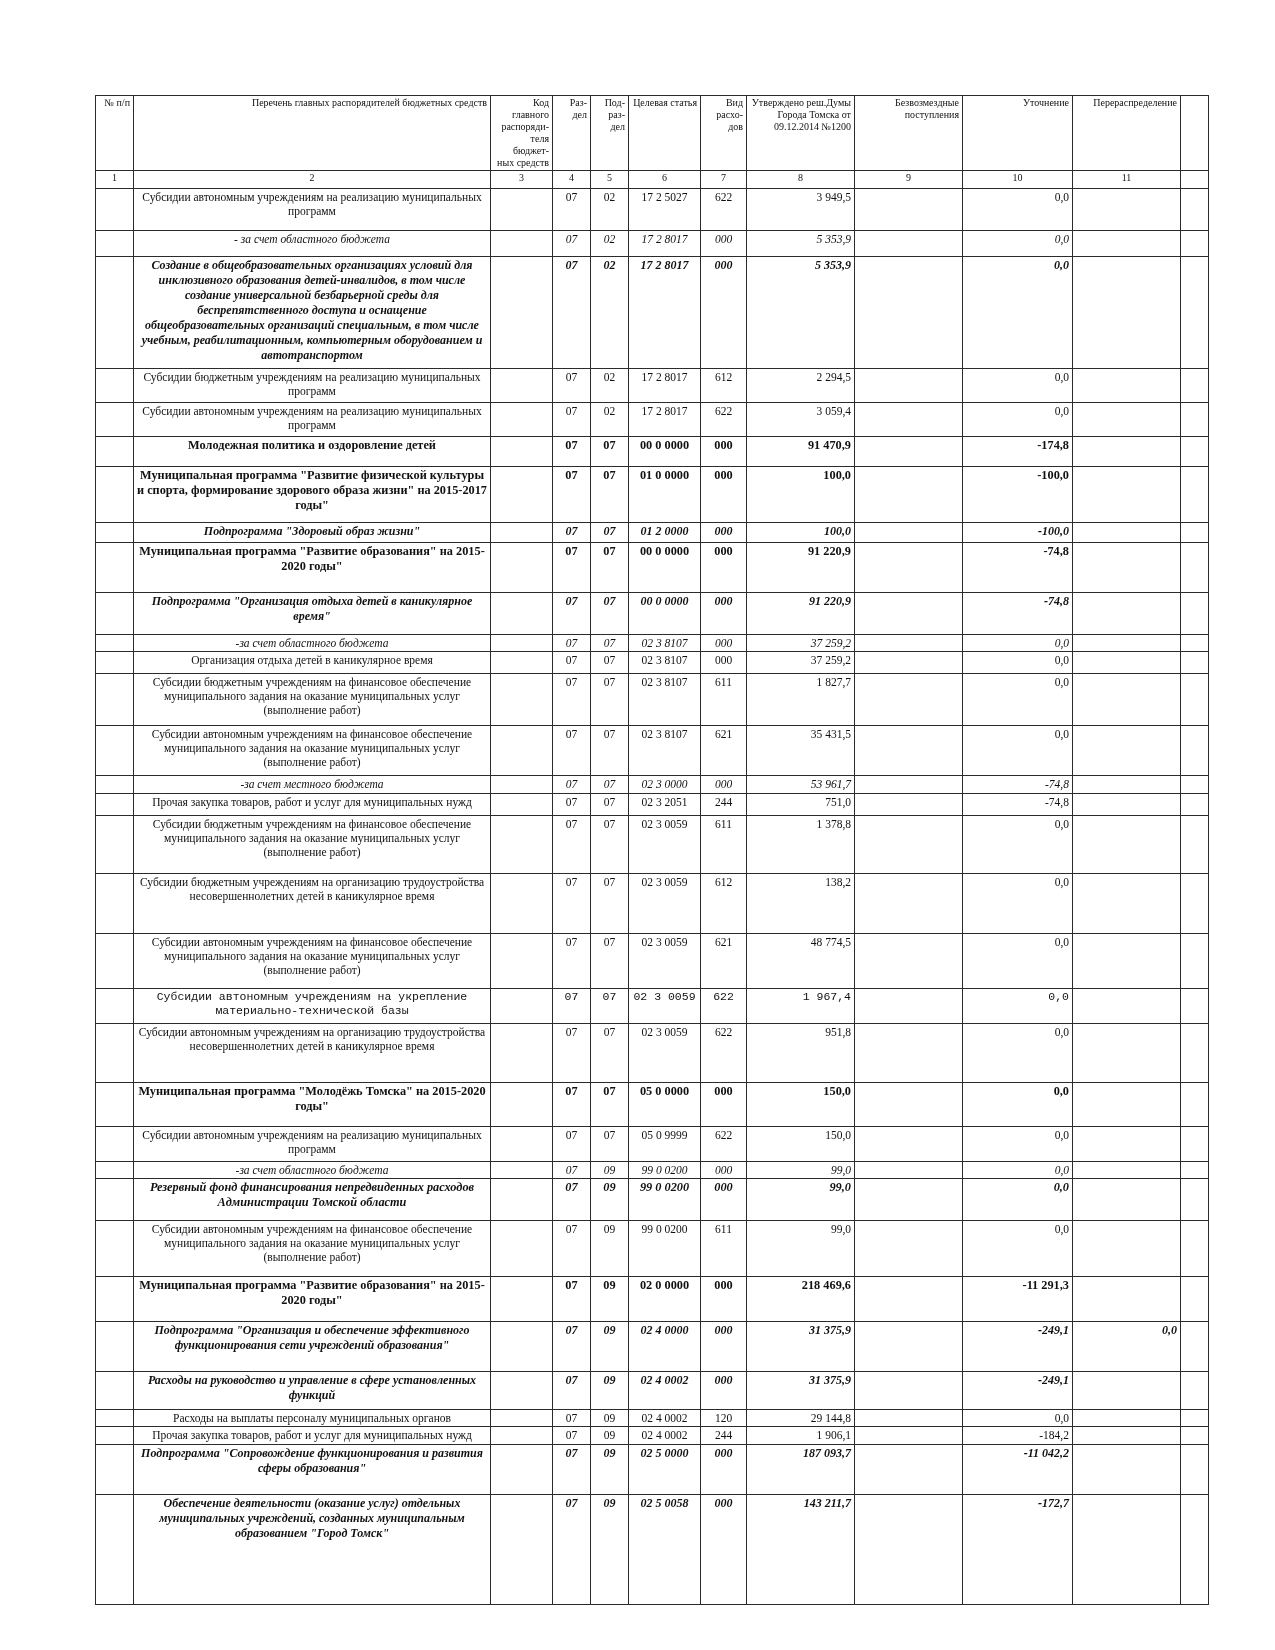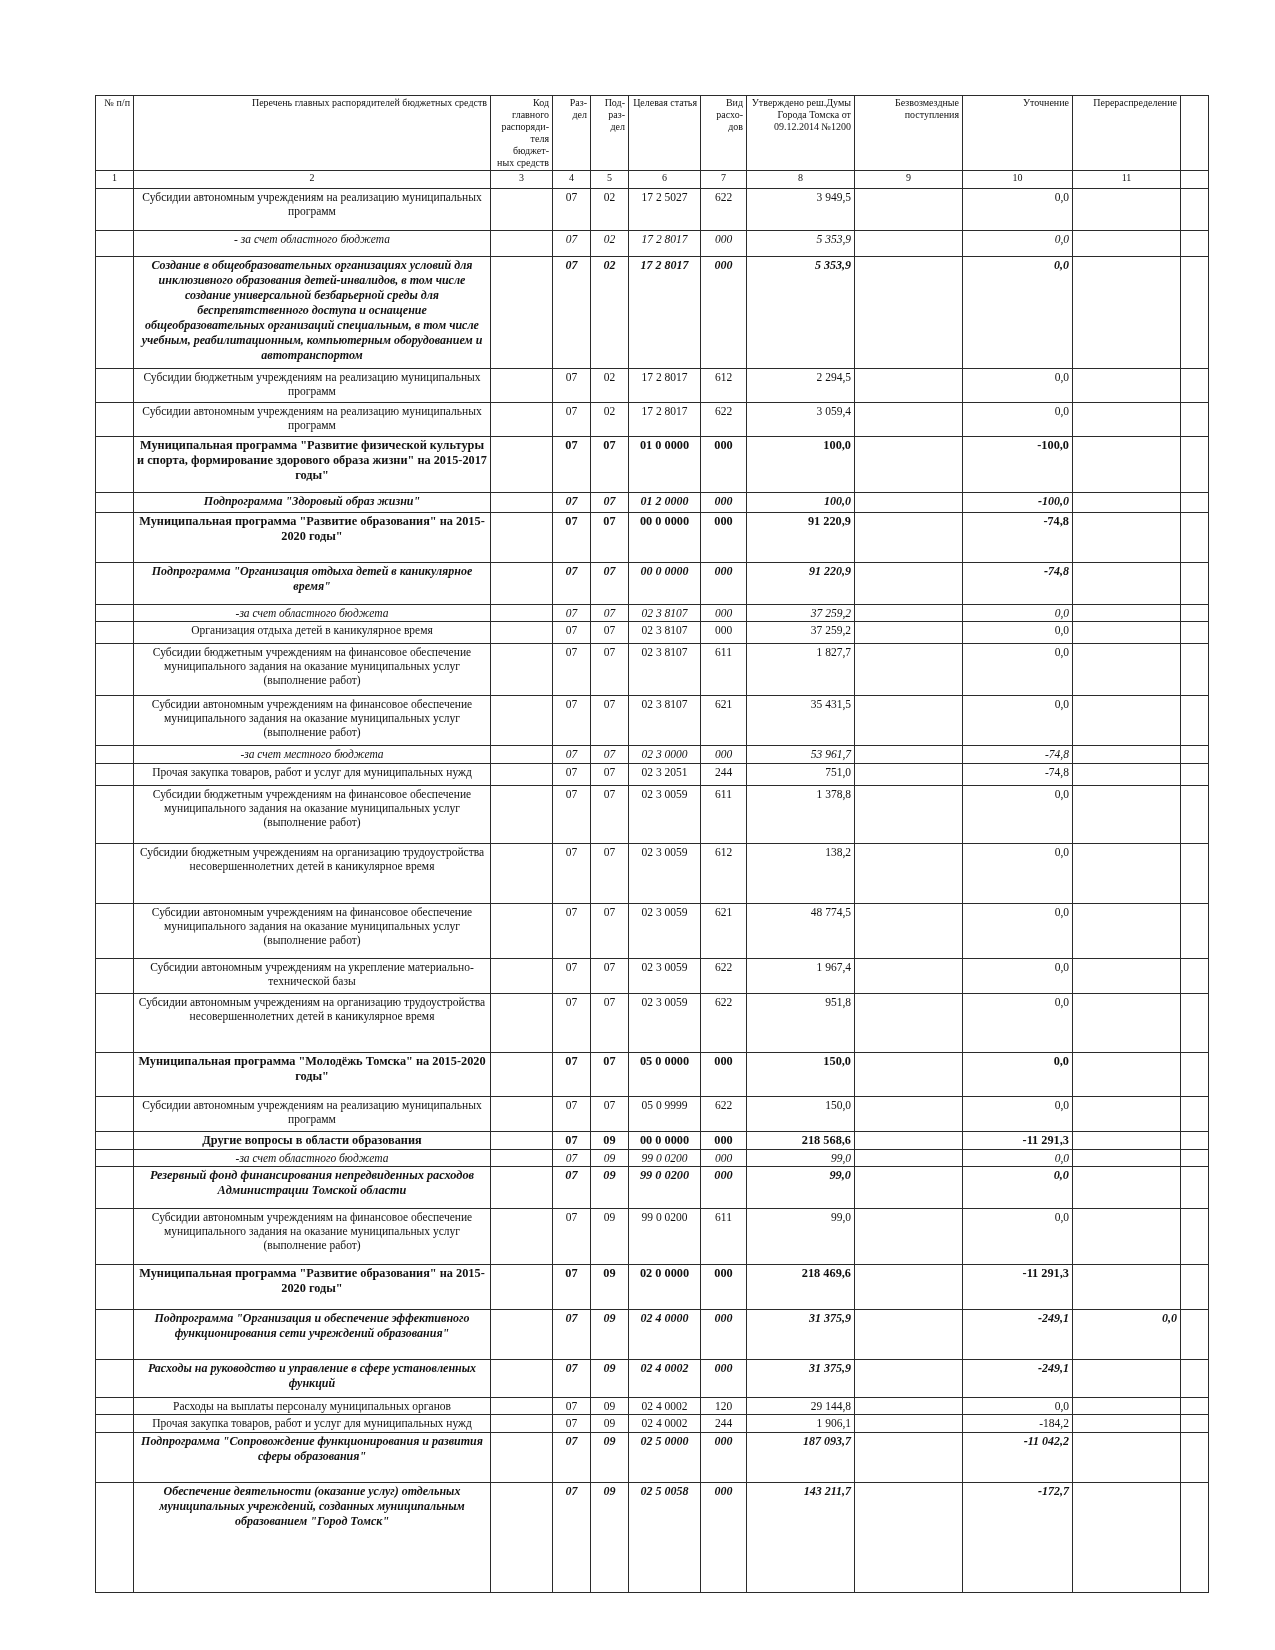--- a/index.html
+++ b/index.html
@@ -168,20 +168,34 @@
           <td class="c-ctr">07</td>
           <td class="c-ctr">02</td>
           <td class="c-ctr">17 2 8017</td>
           <td class="c-ctr">622</td>
           <td class="c-amt">3 059,4</td>
           <td class="c-amt"></td>
           <td class="c-amt">0,0</td>
           <td class="c-amt"></td>
           <td class="c-sliver"></td>
         </tr>
+        <tr class="style-b" style="height: 30px;">
+          <td class="c-npp"></td>
+          <td class="c-name">Молодежная политика и оздоровление детей</td>
+          <td class="c-code"></td>
+          <td class="c-ctr">07</td>
+          <td class="c-ctr">07</td>
+          <td class="c-ctr">00 0 0000</td>
+          <td class="c-ctr">000</td>
+          <td class="c-amt">91 470,9</td>
+          <td class="c-amt"></td>
+          <td class="c-amt">-174,8</td>
+          <td class="c-amt"></td>
+          <td class="c-sliver"></td>
+        </tr>
         <tr class="style-b" style="height: 56px;">
           <td class="c-npp"></td>
           <td class="c-name">Муниципальная программа "Развитие физической культуры и спорта, формирование здорового образа жизни" на 2015-2017 годы"</td>
           <td class="c-code"></td>
           <td class="c-ctr">07</td>
           <td class="c-ctr">07</td>
           <td class="c-ctr">01 0 0000</td>
           <td class="c-ctr">000</td>
           <td class="c-amt">100,0</td>
           <td class="c-amt"></td>
@@ -350,21 +364,21 @@
           <td class="c-ctr">07</td>
           <td class="c-ctr">07</td>
           <td class="c-ctr">02 3 0059</td>
           <td class="c-ctr">621</td>
           <td class="c-amt">48 774,5</td>
           <td class="c-amt"></td>
           <td class="c-amt">0,0</td>
           <td class="c-amt"></td>
           <td class="c-sliver"></td>
         </tr>
-        <tr class="style-n" style="height: 35px;">
+        <tr class="style-n" style="height: 35px; font-family: Liberation Mono, monospace;">
           <td class="c-npp"></td>
           <td class="c-name">Субсидии автономным учреждениям на укрепление материально-технической базы</td>
           <td class="c-code"></td>
           <td class="c-ctr">07</td>
           <td class="c-ctr">07</td>
           <td class="c-ctr">02 3 0059</td>
           <td class="c-ctr">622</td>
           <td class="c-amt">1 967,4</td>
           <td class="c-amt"></td>
           <td class="c-amt">0,0</td>
@@ -403,34 +417,20 @@
           <td class="c-npp"></td>
           <td class="c-name">Субсидии автономным учреждениям на реализацию муниципальных программ</td>
           <td class="c-code"></td>
           <td class="c-ctr">07</td>
           <td class="c-ctr">07</td>
           <td class="c-ctr">05 0 9999</td>
           <td class="c-ctr">622</td>
           <td class="c-amt">150,0</td>
           <td class="c-amt"></td>
           <td class="c-amt">0,0</td>
-          <td class="c-amt"></td>
-          <td class="c-sliver"></td>
-        </tr>
-        <tr class="style-b" style="height: 18px;">
-          <td class="c-npp"></td>
-          <td class="c-name">Другие вопросы в области образования</td>
-          <td class="c-code"></td>
-          <td class="c-ctr">07</td>
-          <td class="c-ctr">09</td>
-          <td class="c-ctr">00 0 0000</td>
-          <td class="c-ctr">000</td>
-          <td class="c-amt">218 568,6</td>
-          <td class="c-amt"></td>
-          <td class="c-amt">-11 291,3</td>
           <td class="c-amt"></td>
           <td class="c-sliver"></td>
         </tr>
         <tr class="style-i" style="height: 16px;">
           <td class="c-npp"></td>
           <td class="c-name">-за счет областного бюджета</td>
           <td class="c-code"></td>
           <td class="c-ctr">07</td>
           <td class="c-ctr">09</td>
           <td class="c-ctr">99 0 0200</td>

